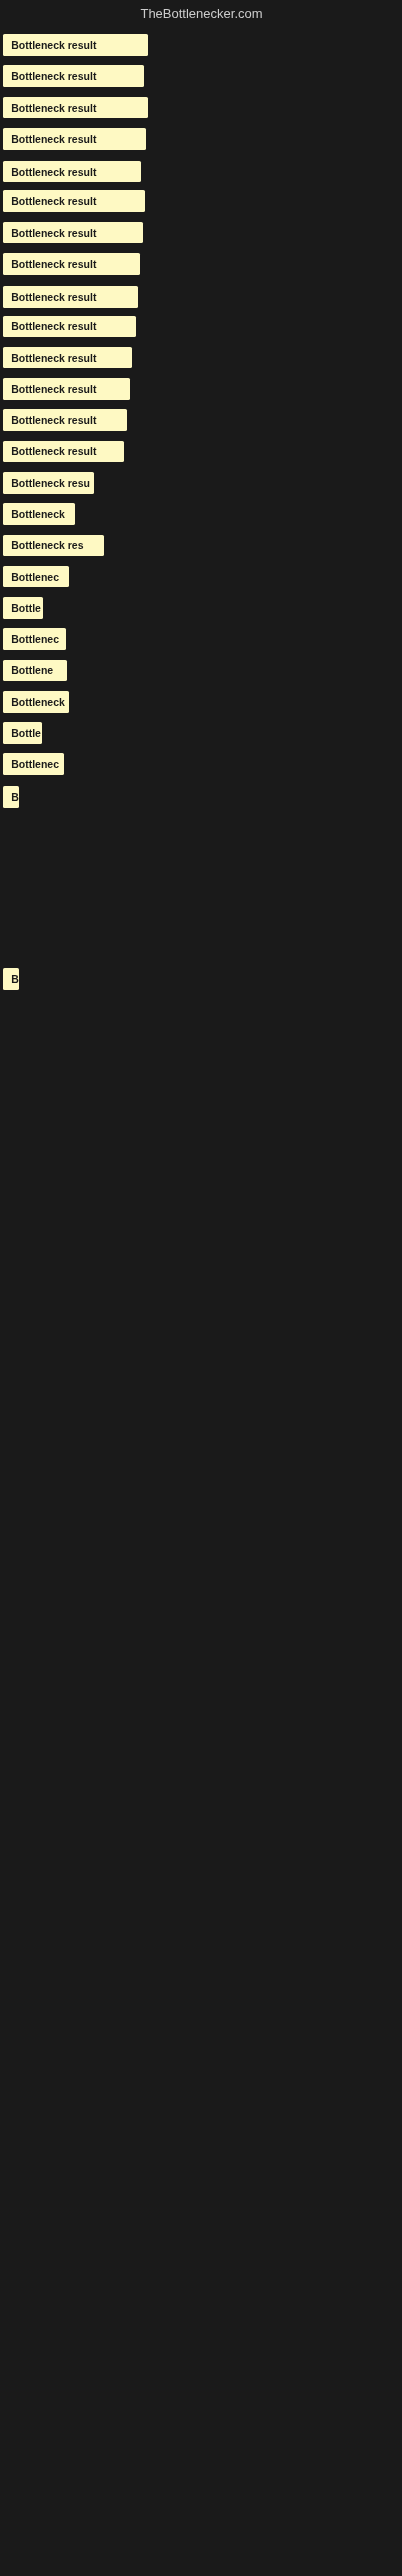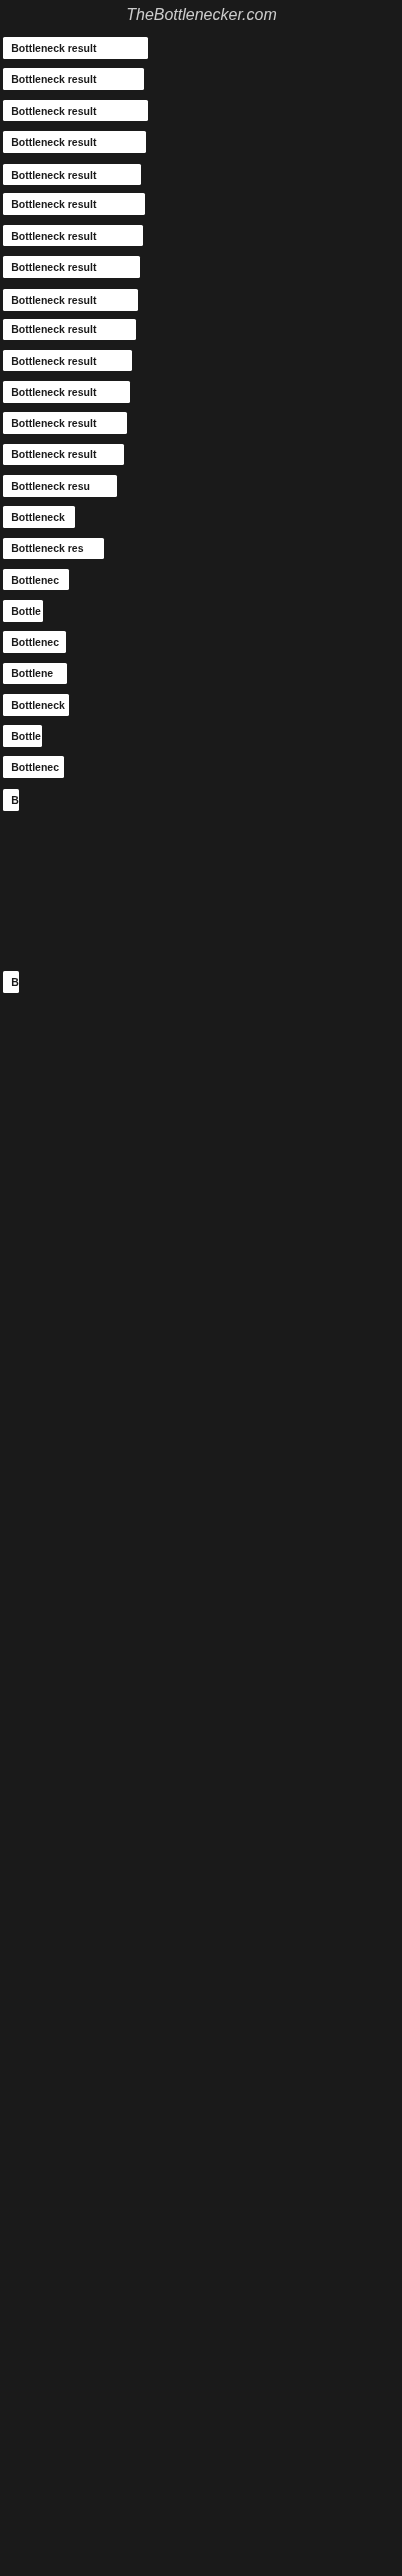--- a/index.html
+++ b/index.html
@@ -12,31 +12,30 @@
       width: 403px;
       min-height: 2576px;
       background-color: #1a1a1a;
       font-family: Arial, sans-serif;
       position: relative;
     }
 
     .site-title {
       text-align: center;
       color: #cccccc;
-      font-size: 16px;
+      font-size: 13px;
       padding: 6.4px 0;
       background-color: #1a1a1a;
-      font-style: italic;
     }
 
     .bottleneck-item {
       display: block;
       margin: 6.4px 3.2px;
       padding: 4.8px 8px;
-      background-color: #ffffff;
+      background-color: #fef9c3;
       color: #1a1a1a;
       font-size: 10.5px;
       font-weight: bold;
       border-radius: 1.6px;
       white-space: nowrap;
       overflow: hidden;
     }
 
     .items-container {
       padding: 3.2px 0;
@@ -65,21 +64,21 @@
     <span class="bottleneck-item" style="width: 138px; display: block; margin-top: 11.3px; margin-left: 3.2px;">Bottleneck result</span>
     <span class="bottleneck-item" style="width: 142px; display: block; margin-top: 8px; margin-left: 3.2px;">Bottleneck result</span>
     <span class="bottleneck-item" style="width: 140px; display: block; margin-top: 9.7px; margin-left: 3.2px;">Bottleneck result</span>
     <span class="bottleneck-item" style="width: 137px; display: block; margin-top: 9.7px; margin-left: 3.2px;">Bottleneck result</span>
     <span class="bottleneck-item" style="width: 135px; display: block; margin-top: 11.3px; margin-left: 3.2px;">Bottleneck result</span>
     <span class="bottleneck-item" style="width: 133px; display: block; margin-top: 8px; margin-left: 3.2px;">Bottleneck result</span>
     <span class="bottleneck-item" style="width: 129px; display: block; margin-top: 9.7px; margin-left: 3.2px;">Bottleneck result</span>
     <span class="bottleneck-item" style="width: 127px; display: block; margin-top: 9.7px; margin-left: 3.2px;">Bottleneck result</span>
     <span class="bottleneck-item" style="width: 124px; display: block; margin-top: 9.7px; margin-left: 3.2px;">Bottleneck result</span>
     <span class="bottleneck-item" style="width: 121px; display: block; margin-top: 9.7px; margin-left: 3.2px;">Bottleneck result</span>
-    <span class="bottleneck-item" style="width: 114px; display: block; margin-top: 9.7px; margin-left: 3.2px;">Bottleneck resu</span>
+    <span class="bottleneck-item" style="width: 91px; display: block; margin-top: 9.7px; margin-left: 3.2px;">Bottleneck resu</span>
     <span class="bottleneck-item" style="width: 72px; display: block; margin-top: 9.7px; margin-left: 3.2px;">Bottleneck</span>
     <span class="bottleneck-item" style="width: 101px; display: block; margin-top: 9.7px; margin-left: 3.2px;">Bottleneck res</span>
     <span class="bottleneck-item" style="width: 66px; display: block; margin-top: 9.7px; margin-left: 3.2px;">Bottlenec</span>
     <span class="bottleneck-item" style="width: 40px; display: block; margin-top: 9.7px; margin-left: 3.2px;">Bottle</span>
     <span class="bottleneck-item" style="width: 63px; display: block; margin-top: 9.7px; margin-left: 3.2px;">Bottlenec</span>
     <span class="bottleneck-item" style="width: 64px; display: block; margin-top: 9.7px; margin-left: 3.2px;">Bottlene</span>
     <span class="bottleneck-item" style="width: 66px; display: block; margin-top: 9.7px; margin-left: 3.2px;">Bottleneck</span>
     <span class="bottleneck-item" style="width: 39px; display: block; margin-top: 9.7px; margin-left: 3.2px;">Bottle</span>
     <span class="bottleneck-item" style="width: 61px; display: block; margin-top: 9.7px; margin-left: 3.2px;">Bottlenec</span>
     <span class="bottleneck-item" style="width: 11.3px; display: block; margin-top: 11.3px; margin-left: 3.2px;">B</span>

